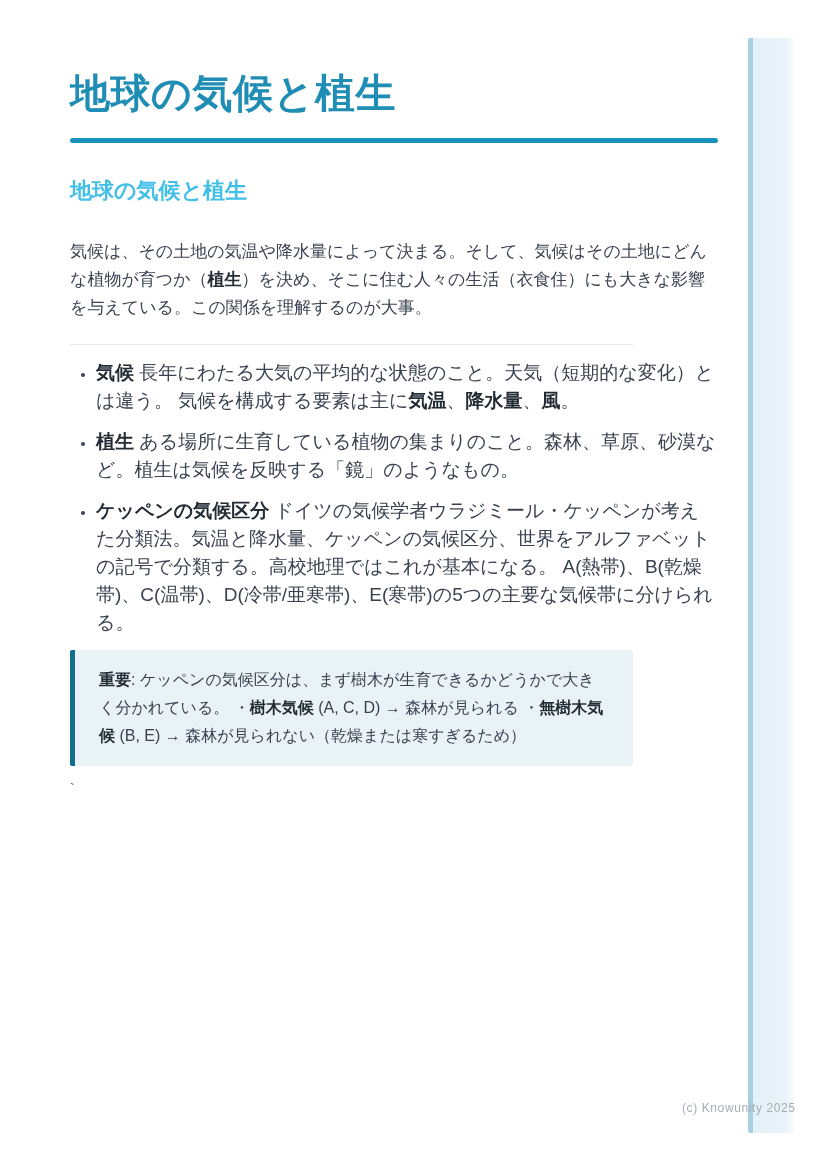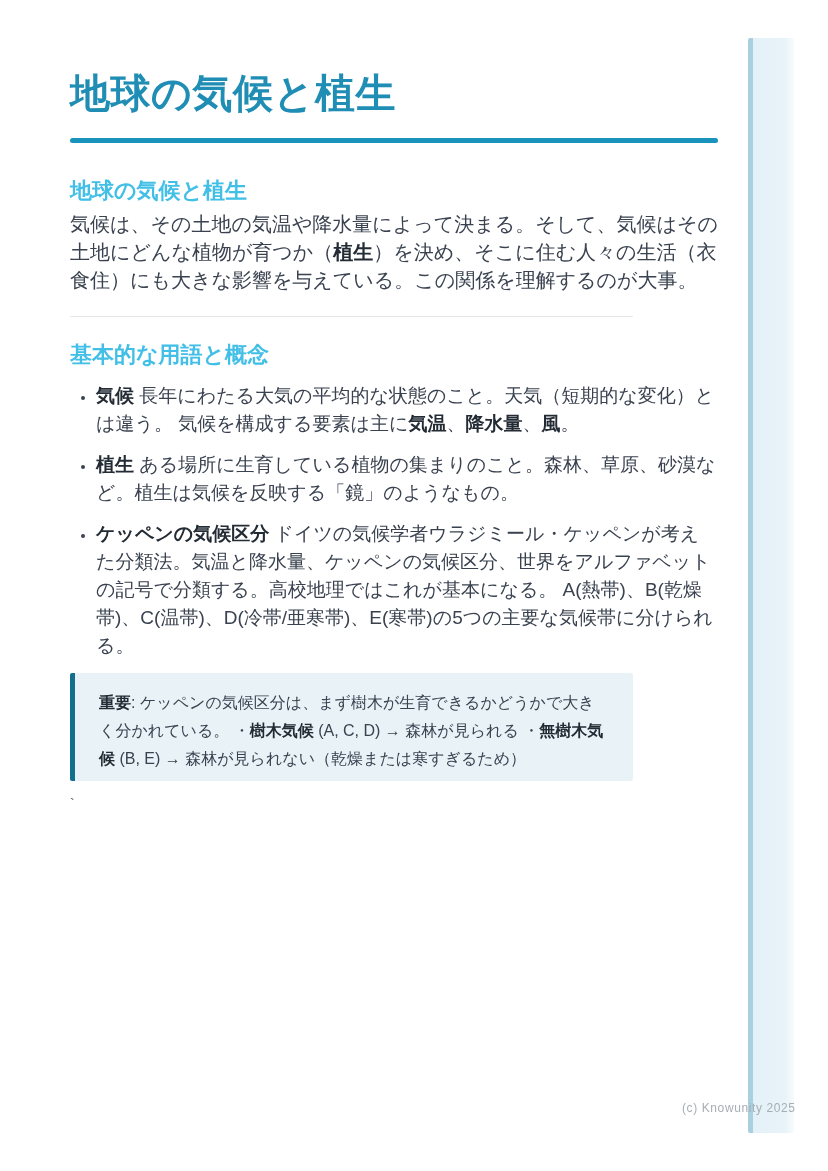--- a/index.html
+++ b/index.html
@@ -51,22 +51,22 @@
   h2.section-heading {
     font-size: 22px;
     line-height: 26px;
     font-weight: bold;
     color: #41bfe6;
   }
   .heading-intro { margin-top: 35px; }
   .heading-terms { margin-top: 25px; }
 
   p.body-text {
-    margin-top: 6px;
-    font-size: 20px;
+    margin-top: 34px;
+    font-size: 17px;
     line-height: 28px;
     color: #3a4250;
   }
   strong { color: #232b34; font-weight: bold; }
 
   hr.divider {
     margin-top: 22px;
     width: 563px;
     border: none;
     border-top: 1px solid #e4e7ea;
@@ -84,21 +84,21 @@
     color: #3a4250;
   }
   ul.terms-list li::marker { color: #3a4250; font-size: 14px; }
 
   .callout {
     margin-top: 4px;
     width: 563px;
     background: #e8f2f7;
     border-left: 5px solid #136f8e;
     border-radius: 2px;
-    padding: 16px 26px 8px 24px;
+    padding: 16px 26px 16px 24px;
   }
   .callout p {
     font-size: 16px;
     line-height: 28px;
     color: #3a4250;
   }
 
   .stray {
     margin-top: 16px;
     font-size: 14px;
@@ -128,21 +128,20 @@
     <h1 class="doc-title">地球の気候と植生</h1>
 
     <div class="title-rule"></div>
 
     <h2 class="section-heading heading-intro">地球の気候と植生</h2>
 
     <p class="body-text"><span>気候は、その土地の気温や降水量によって決まる。そして、気候はその土地にどんな植物が育つか（</span><strong>植生</strong><span>）を決め、そこに住む人々の生活（衣食住）にも大きな影響を与えている。この関係を理解するのが大事。</span></p>
 
     <hr class="divider">
 
-    <h2 class="section-heading heading-terms">基本的な用語と概念</h2>
 
     <ul class="terms-list">
       <li><strong>気候</strong><span> 長年にわたる大気の平均的な状態のこと。天気（短期的な変化）とは違う。 気候を構成する要素は主に</span><strong>気温</strong><span>、</span><strong>降水量</strong><span>、</span><strong>風</strong><span>。</span></li>
       <li><strong>植生</strong><span> ある場所に生育している植物の集まりのこと。森林、草原、砂漠など。植生は気候を反映する「鏡」のようなもの。</span></li>
       <li><strong>ケッペンの気候区分</strong><span> ドイツの気候学者ウラジミール・ケッペンが考えた分類法。気温と降水量、ケッペンの気候区分、世界をアルファベットの記号で分類する。高校地理ではこれが基本になる。 A(熱帯)、B(乾燥帯)、C(温帯)、D(冷帯/亜寒帯)、E(寒帯)の5つの主要な気候帯に分けられる。</span></li>
     </ul>
 
     <div class="callout">
       <p><strong>重要</strong><span>: ケッペンの気候区分は、まず樹木が生育できるかどうかで大きく分かれている。 ・</span><strong>樹木気候</strong><span> (A, C, D) → 森林が見られる ・</span><strong>無樹木気候</strong><span> (B, E) → 森林が見られない（乾燥または寒すぎるため）</span></p>
     </div>

